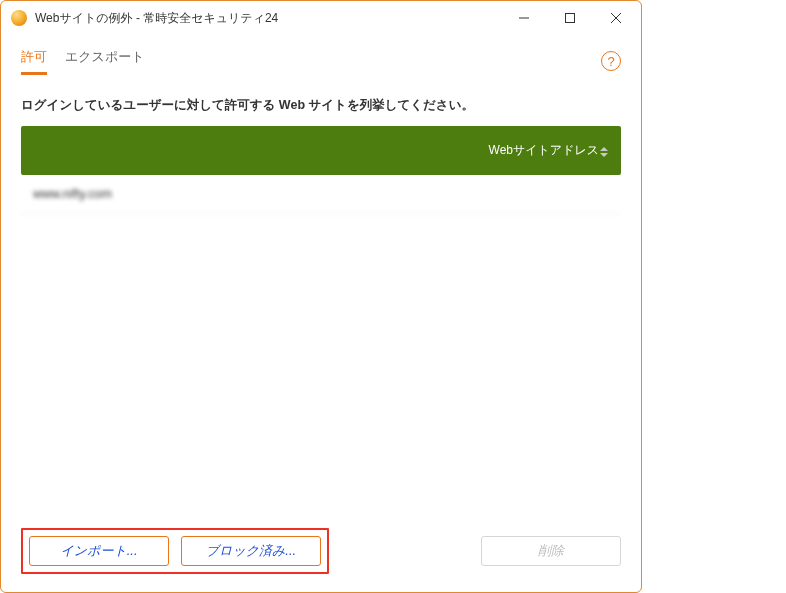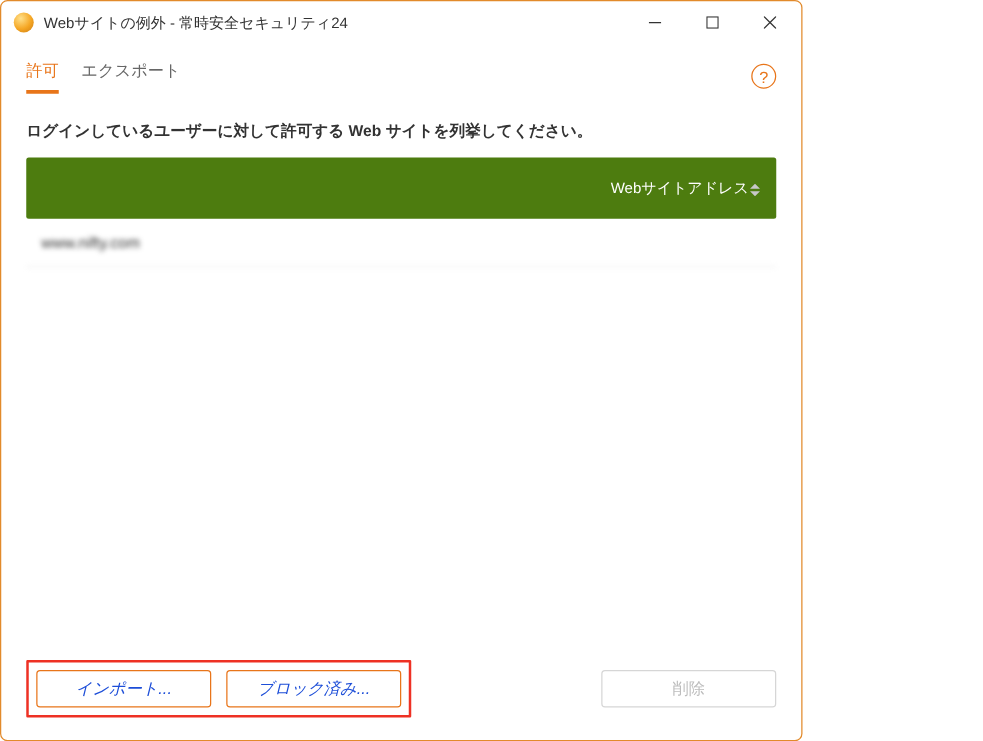--- a/index.html
+++ b/index.html
@@ -26,21 +26,21 @@
     .table-header { margin-top: 12px; background: #4d7c0f; color: #fff; font-size: 12px; padding: 16px 12px; border-radius: 2px; display: flex; align-items: center; justify-content: flex-end; }
     .sort-icon { width: 10px; height: 10px; }
     .sort-icon svg { width: 10px; height: 10px; fill: #c8c8c8; }
 
     .table-row { padding: 12px 12px; font-size: 12.5px; color: #333; border-bottom: 1px solid #eee; cursor: pointer; filter: blur(2px); }
 
     .footer { margin-top: auto; display: flex; gap: 10px; align-items: center; }
     .highlight-group { border: 2.5px solid #ee3124; padding: 6px; display: flex; gap: 12px; border-radius: 1px; }
     .btn { min-width: 140px; height: 30px; display: flex; align-items: center; justify-content: center; font-size: 13px; border-radius: 3px; cursor: pointer; background: #fff; }
     .btn-orange { border: 1px solid #e8751a; color: #1d4ed8; font-style: italic; }
-    .btn-disabled { border: 1px solid #d6d6d6; color: #bdbdbd; cursor: default; }
+    .btn-disabled { border: 1px solid #d6d6d6; color: #bdbdbd; cursor: default; font-style: italic; }
     .spacer { flex: 1; }
   </style>
 </head>
 <body>
 
 <div class="window">
 
   <div class="titlebar">
     <div class="titlebar-icon"></div>
     <div class="titlebar-title">Webサイトの例外 - 常時安全セキュリティ24</div>

